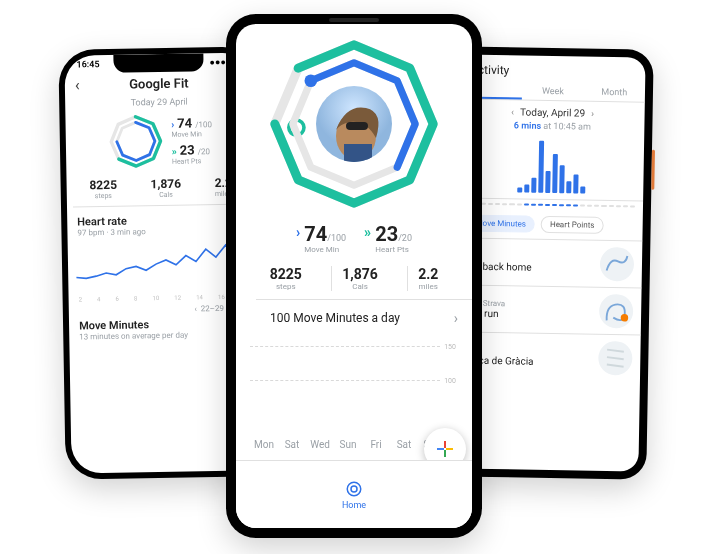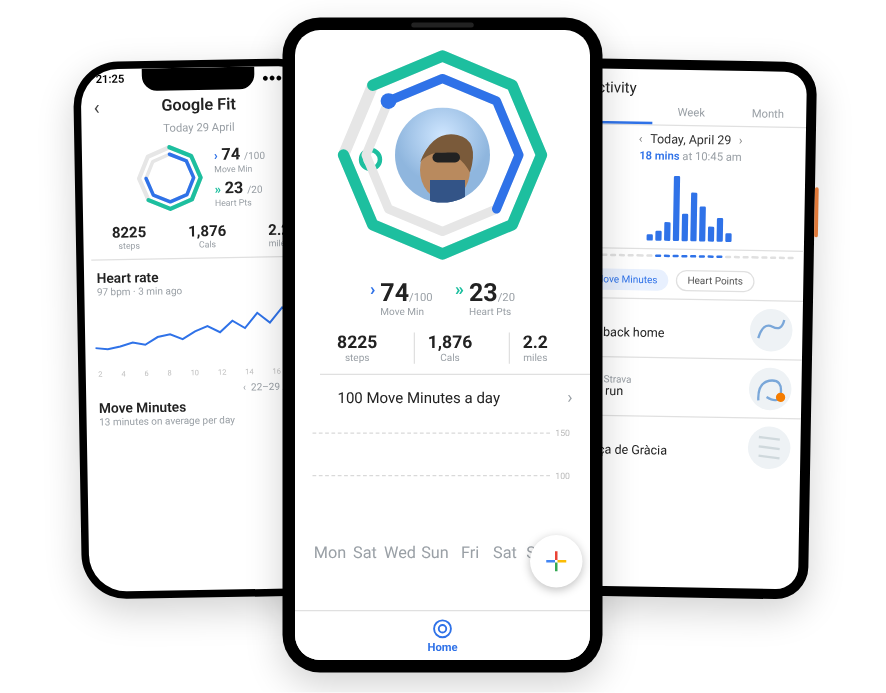--- a/index.html
+++ b/index.html
@@ -59,24 +59,24 @@
   #center .trio .cell:first-child{border-left:none;}
   #center .trio .cv{font-size:14px;font-weight:700;color:#222;}
   #center .trio .cl{font-size:8px;color:var(--grey);}
   #center .goalrow{display:flex;align-items:center;justify-content:space-between;padding:10px 14px;border-top:1px solid var(--line);font-size:12px;color:#222;margin-left:20px;}
   #center .goalrow .chev{color:var(--grey);font-size:14px;}
   #center .barchart{height:110px;margin:4px 14px 0;position:relative;}
   #center .barchart .grid{position:absolute;left:0;right:18px;border-top:1px dashed #d9d9d9;font-size:7px;color:#bbb;}
   #center .bars{position:absolute;left:0;right:22px;bottom:14px;top:4px;display:flex;align-items:flex-end;gap:6px;}
   #center .bars .bargrp{flex:1;display:flex;gap:2px;align-items:flex-end;justify-content:center;}
   #center .bars .bar{width:5px;background:var(--blue);border-radius:1px;}
-  #center .xlabels{position:absolute;left:0;right:12px;bottom:0;display:flex;font-size:13px;color:var(--grey);}
+  #center .xlabels{position:absolute;left:0;right:12px;bottom:0;display:flex;font-size:10px;color:var(--grey);}
   #center .xlabels span{flex:1;text-align:center;}
   #center .fab{position:absolute;right:6px;bottom:58px;width:42px;height:42px;border-radius:50%;background:#fff;box-shadow:0 2px 8px rgba(0,0,0,.25);display:flex;align-items:center;justify-content:center;}
-  #center .tabbar{position:absolute;left:0;right:0;bottom:0;height:40px;border-top:1px solid var(--line);display:flex;background:#fff;font-weight:bold;}
+  #center .tabbar{position:absolute;left:0;right:0;bottom:0;height:68px;border-top:1px solid var(--line);display:flex;background:#fff;}
   #center .tabbar .tab{flex:1;display:flex;flex-direction:column;align-items:center;justify-content:center;font-size:9px;color:#555;gap:2px;}
   #center .tabbar .tab.active{color:var(--blue);}
   #center .tabbar svg{width:18px;height:18px;}
 
   
   #right{left:450px;top:48px;width:200px;height:430px;transform:rotate(1deg);border-radius:26px;}
   #right .screen{inset:8px;border-radius:18px;}
   #right .title{font-size:12px;padding:8px 10px 4px;color:#222;}
   #right .tabs{display:flex;border-bottom:1px solid var(--line);font-size:9px;color:var(--grey);}
   #right .tabs .t{flex:1;text-align:center;padding:4px 0;}
@@ -104,21 +104,21 @@
   
   .oct{display:block;}
 </style>
 </head>
 <body>
 
 <div id="left" class="phone">
   <div class="screen">
     <div class="notch"></div>
     <div class="status">
-      <span>21:25</span>
+      <span>16:45</span>
       <span>●●● ≡ ▮</span>
     </div>
     <div class="hdr">
       <span class="back">‹</span>
       <span class="ttl">Google Fit</span>
     </div>
     <div class="date">Today 29 April</div>
     <div class="ringrow">
       <svg class="oct" width="56" height="56" viewBox="0 0 100 100">
         <polygon points="50,6 81,19 94,50 81,81 50,94 19,81 6,50 19,19" fill="none" stroke="#e6e6e6" stroke-width="6" stroke-linejoin="round"></polygon>
@@ -313,21 +313,21 @@
 <div id="right" class="phone">
   <div class="side-btn"></div>
   <div class="screen">
     <div class="title">activity</div>
     <div class="tabs">
       <div class="t on"></div>
       <div class="t">Week</div>
       <div class="t">Month</div>
     </div>
     <div class="date"><span style="margin-right:6px;color:#888">‹</span><span>Today, April 29</span><span style="margin-left:6px;color:#888">›</span></div>
-    <div class="now"><span class="mins">18 mins</span><span class="at"> at 10:45 am</span></div>
+    <div class="now"><span class="mins">6 mins</span><span class="at"> at 10:45 am</span></div>
     <div class="mini">
       <div class="mb" style="height:0%"></div>
         <div class="mb" style="height:0%"></div>
         <div class="mb" style="height:0%"></div>
         <div class="mb" style="height:0%"></div>
         <div class="mb" style="height:0%"></div>
         <div class="mb" style="height:0%"></div>
         <div class="mb" style="height:0%"></div>
         <div class="mb" style="height:8%"></div>
       <div class="mb" style="height:14%"></div>

